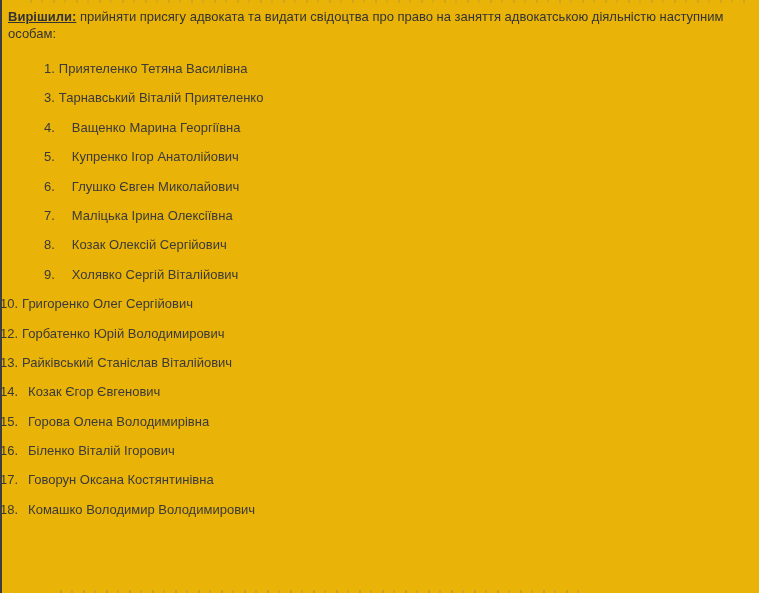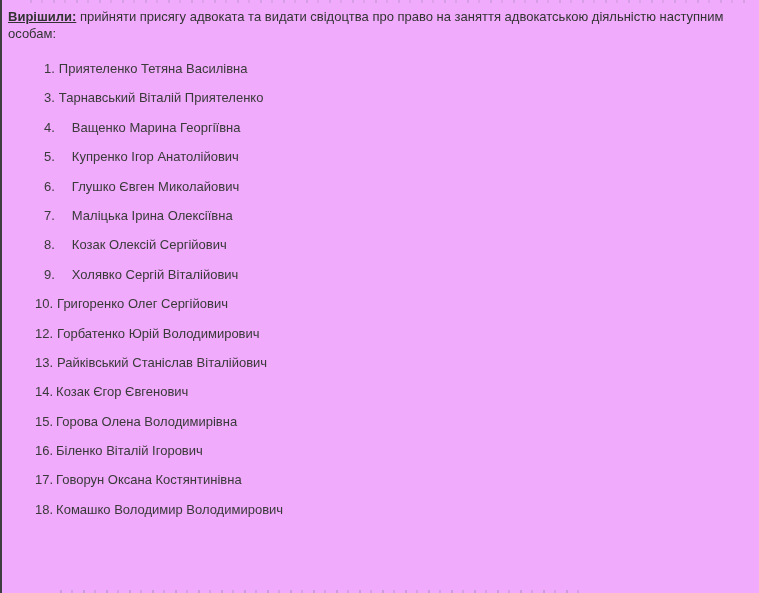--- a/index.html
+++ b/index.html
@@ -5,21 +5,21 @@
   html, body {
     margin: 0;
     padding: 0;
     background: #ffffff;
   }
   .page {
     position: relative;
     width: 759px;
     height: 593px;
     overflow: hidden;
-    background: #f0abfc;
+    background: #eab308;
     font-family: "Liberation Sans", sans-serif;
     font-size: 13px;
     color: #333333;
   }
   .left-border {
     position: absolute;
     left: 0;
     top: 0;
     width: 2px;
     height: 593px;
@@ -49,30 +49,29 @@
   }
   .resolution .label {
     font-weight: bold;
     text-decoration: underline;
   }
   .list {
     margin-top: 20px;
   }
   .item {
     height: 29.4px;
-    padding-left: 35px;
     line-height: 14px;
     white-space: nowrap;
     color: #3a3a3a;
   }
   .item.single { padding-left: 44px; }
   .item .num { display: inline-block; }
   .item.gap-normal .num { margin-right: 4px; }
   .item.gap-wide   .num { margin-right: 17px; }
-  .item.gap-none   .num { margin-right: 3px; }
+  .item.gap-none   .num { margin-right: 10px; }
 </style>
 </head>
 <body>
 
 <div class="page">
   <div class="left-border"></div>
   <div class="cut-strip cut-top"></div>
 
   <p class="resolution"><span class="label">Вирішили:</span><span> прийняти присягу адвоката та видати свідоцтва про право на заняття адвокатською діяльністю наступним особам:</span></p>
 

